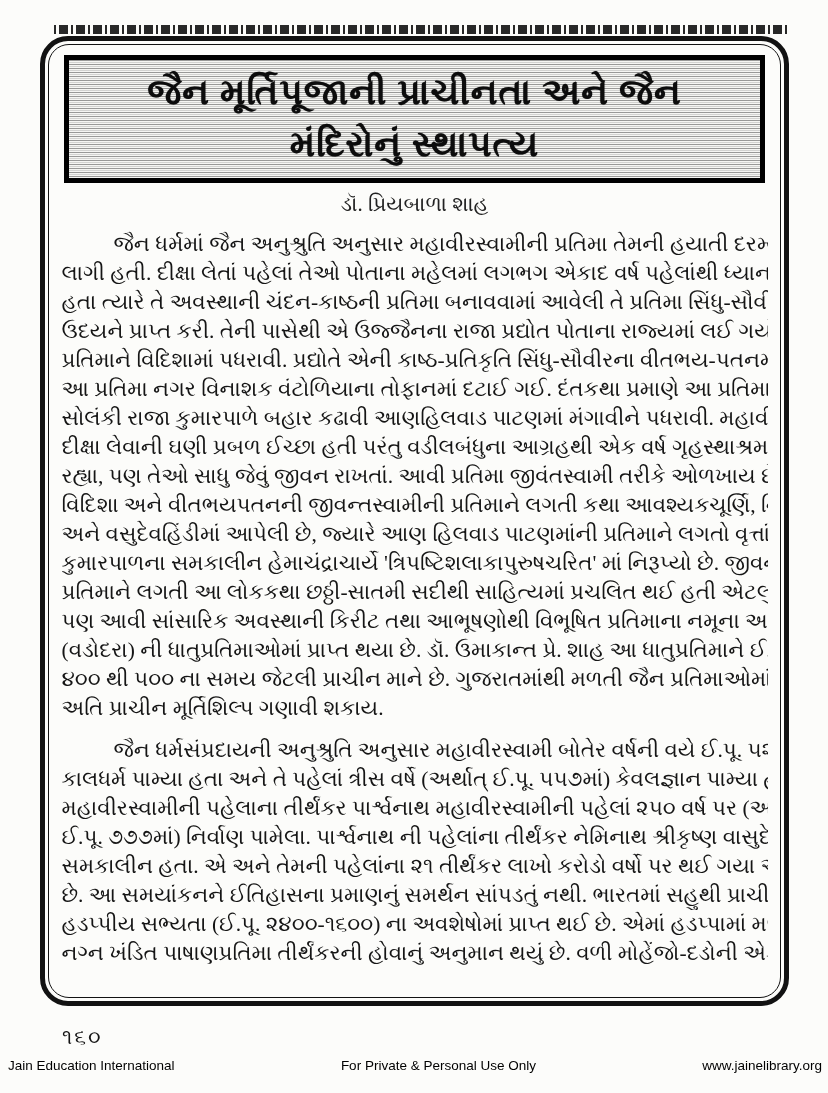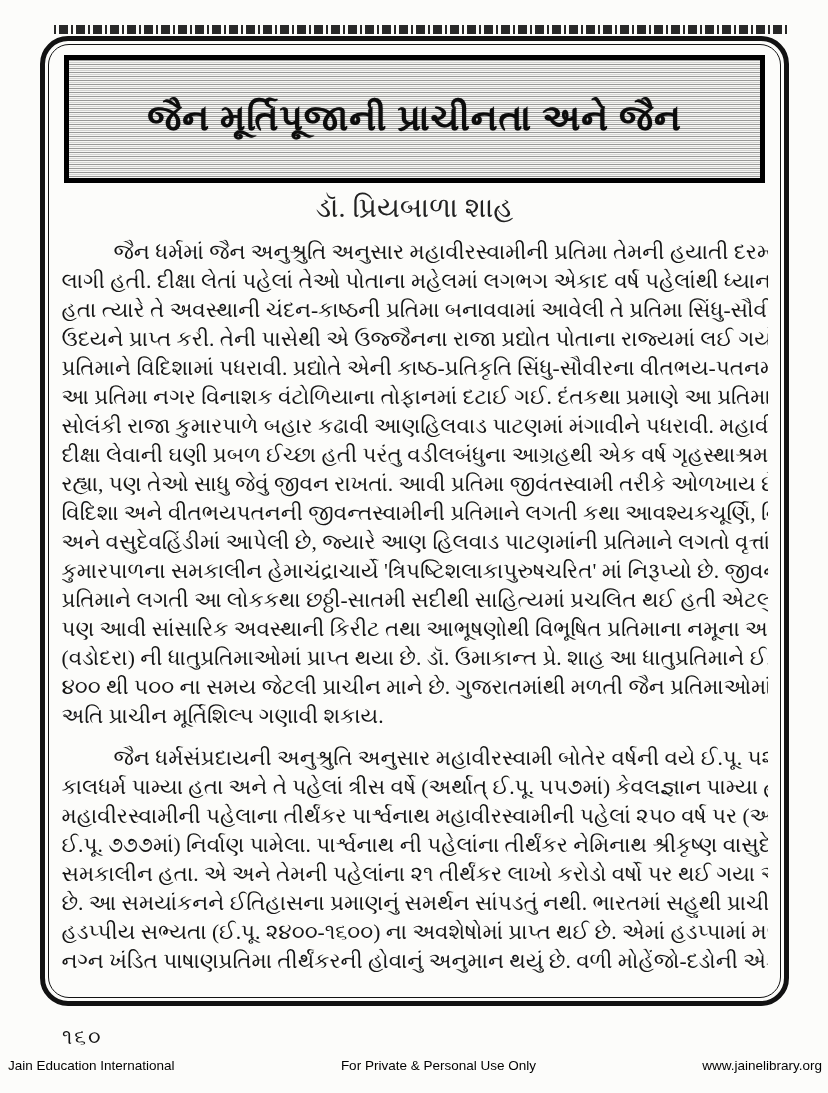--- a/index.html
+++ b/index.html
@@ -67,21 +67,21 @@
     font-weight: 700;
     line-height: 1.1;
     color: #0c0c0c;
     letter-spacing: 1px;
     text-shadow: 0 0 1px rgba(0,0,0,.55);
     white-space: nowrap;
   }
 
   .author {
     text-align: center;
-    font-size: 28px;
+    font-size: 21px;
     margin-top: 9px;
     color: #222;
   }
 
   .body-text {
     margin: 13px auto 0 auto;
     width: 706px;
     font-size: 21.5px;
     color: #151515;
   }
@@ -128,20 +128,21 @@
 </head>
 <body>
 
 <div class="chain-top"></div>
 
 <div class="outer-frame">
   <div class="inner-frame">
 
     <div class="title-box">
       <div class="title-line">જૈન મૂર્તિપૂજાની પ્રાચીનતા અને જૈન</div>
+      <div class="title-line">મંદિરોનું સ્થાપત્ય</div>
     </div>
 
     <div class="author">ડૉ. પ્રિયબાળા શાહ</div>
 
     <div class="body-text">
       <div class="para">
         <div class="line indent">જૈન ધર્મમાં જૈન અનુશ્રુતિ અનુસાર મહાવીરસ્વામીની પ્રતિમા તેમની હયાતી દરમ્યાન બનવા</div>
         <div class="line">લાગી હતી. દીક્ષા લેતાં પહેલાં તેઓ પોતાના મહેલમાં લગભગ એકાદ વર્ષ પહેલાંથી ધ્યાન ધરતા</div>
         <div class="line">હતા ત્યારે તે અવસ્થાની ચંદન-કાષ્ઠની પ્રતિમા બનાવવામાં આવેલી તે પ્રતિમા સિંધુ-સૌવીરના રાજા</div>
         <div class="line">ઉદયને પ્રાપ્ત કરી. તેની પાસેથી એ ઉજ્જૈનના રાજા પ્રદ્યોત પોતાના રાજ્યમાં લઈ ગયો અને તેણે તે</div>

